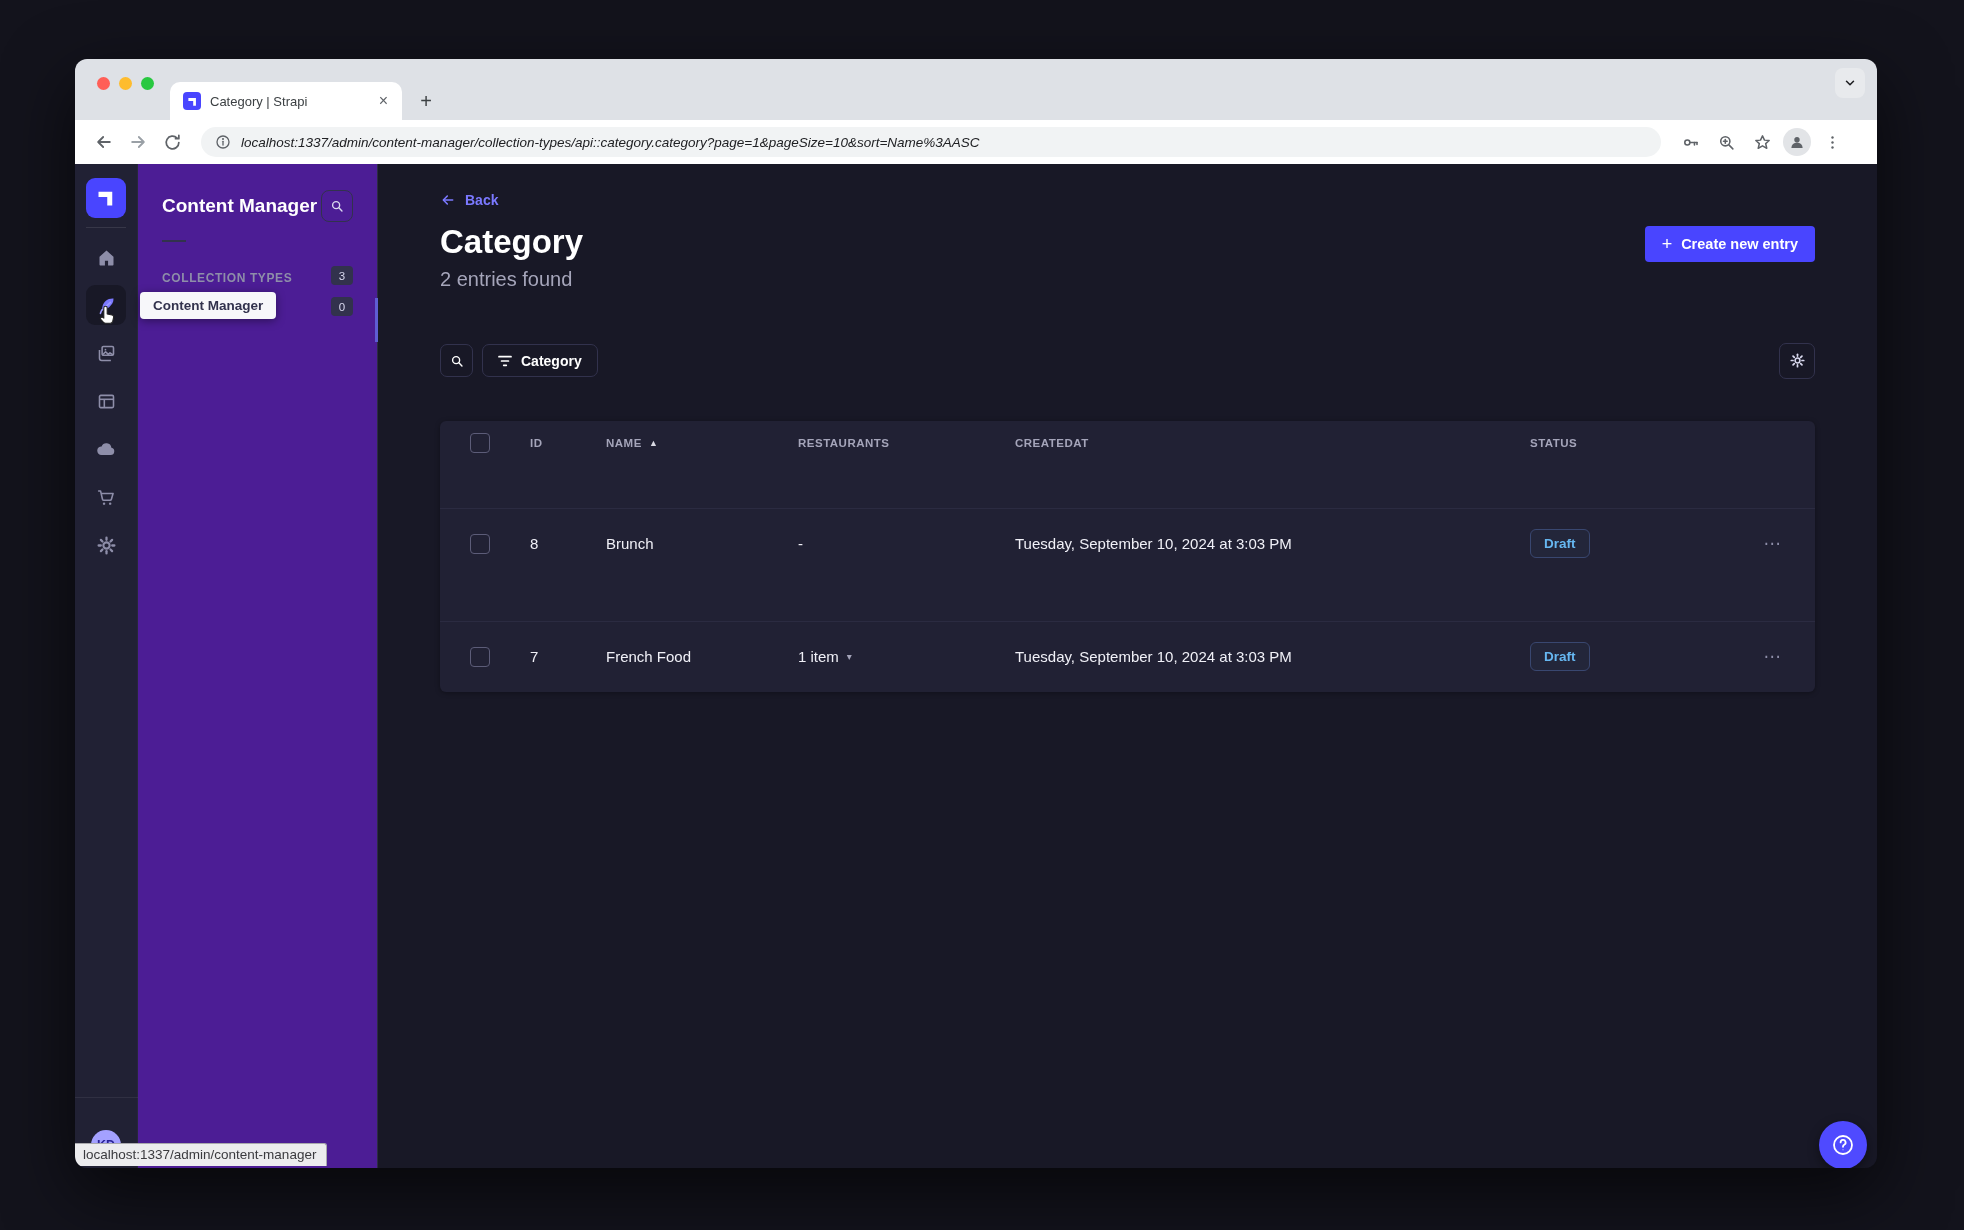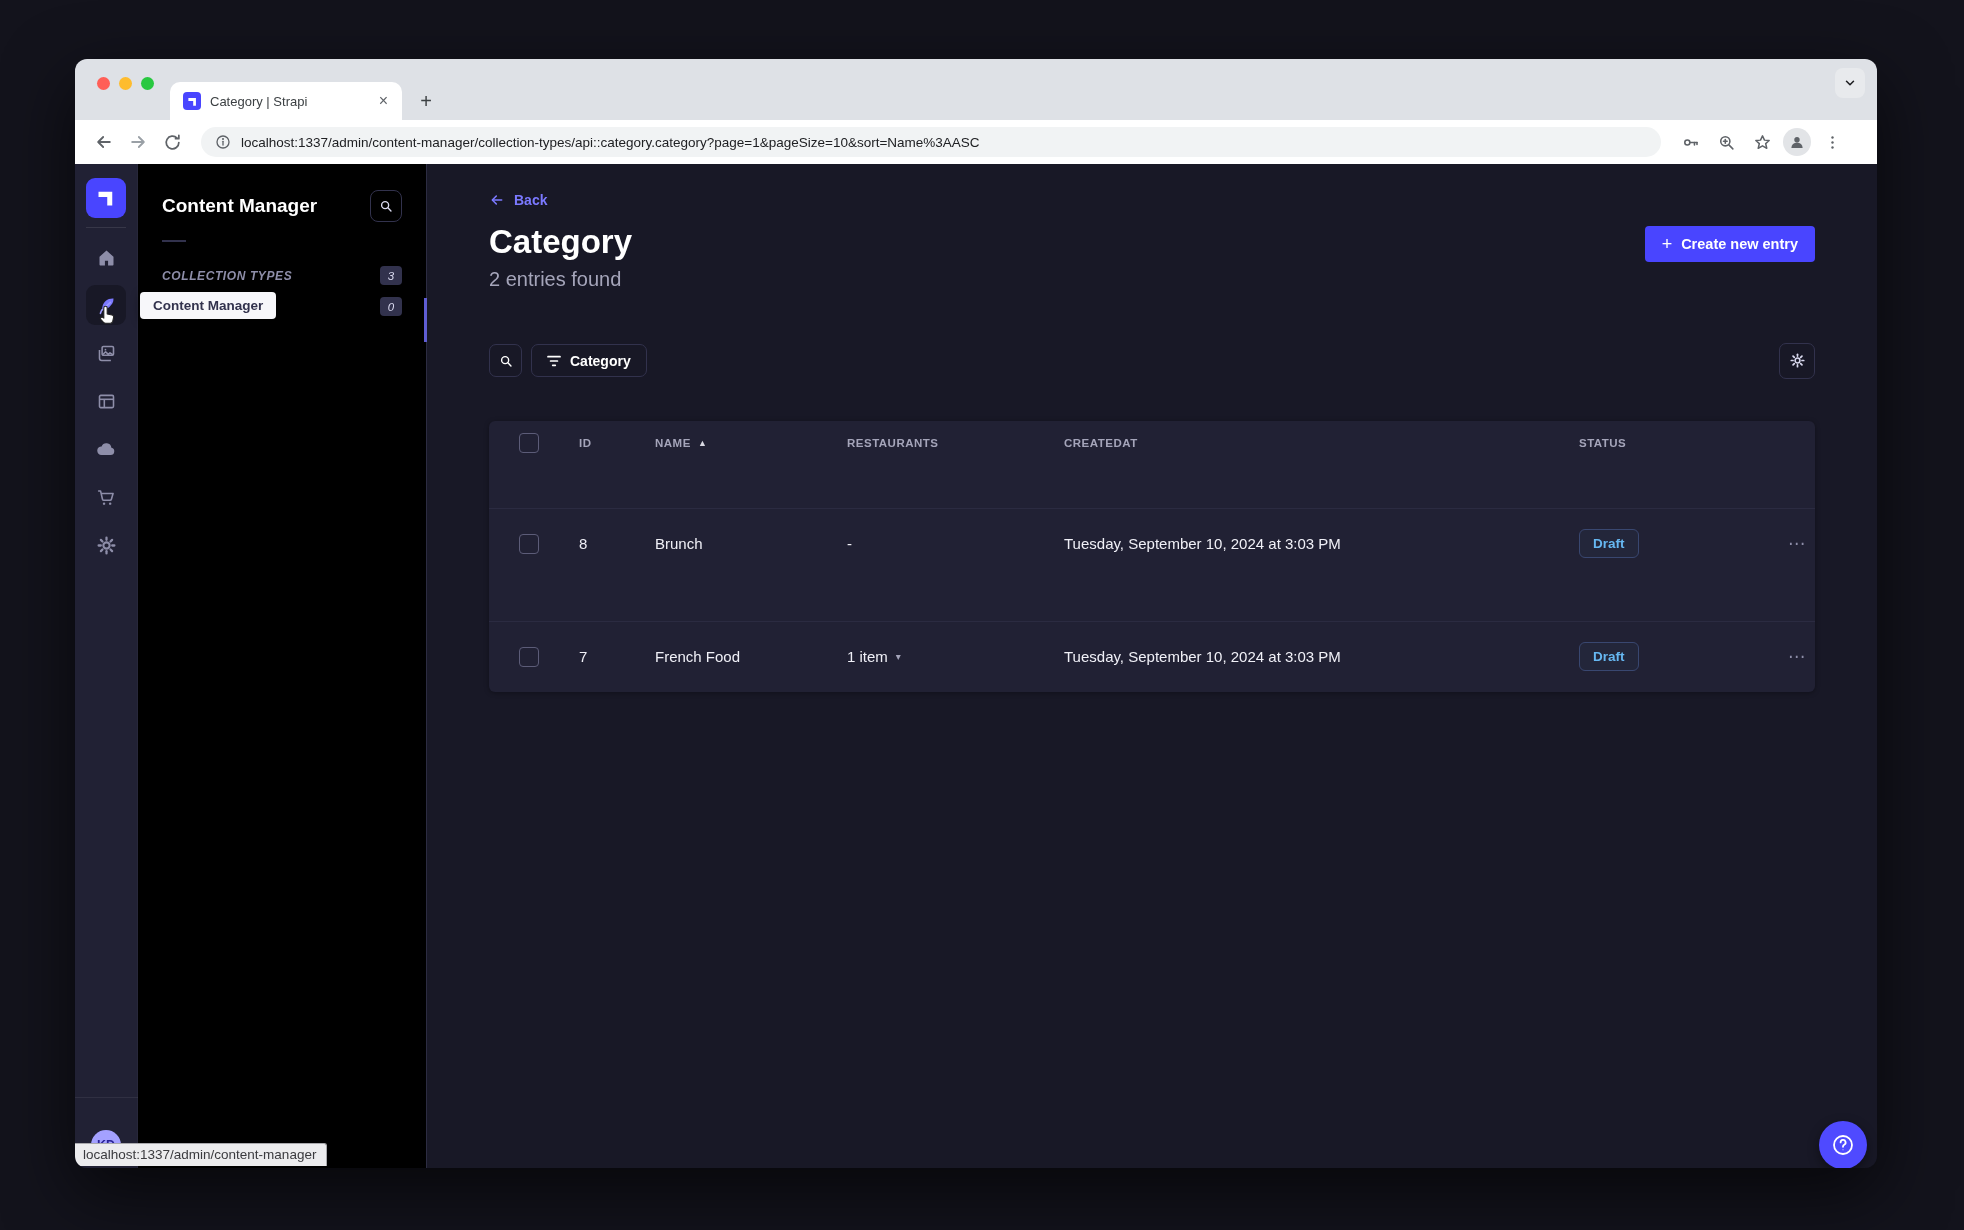--- a/index.html
+++ b/index.html
@@ -19,21 +19,21 @@
          display:flex; align-items:center; padding:0 10px 0 13px; gap:9px; }
   .favicon { width:18px; height:18px; border-radius:4px; background:#4945ff; display:flex; align-items:center; justify-content:center; flex:none; }
   .tab-title { font-size:13px; color:#3c4043; flex:1; white-space:nowrap; overflow:hidden; }
   .tab-close { color:#5f6368; font-size:16px; line-height:1; cursor:default; padding:2px 4px; }
   .newtab { width:28px; height:28px; margin:0 0 5px 10px; display:flex; align-items:center; justify-content:center;
             font-size:20px; color:#3c4043; border-radius:50%; }
   .tab-chevron { position:absolute; right:12px; top:9px; width:30px; height:30px; background:#e8eaed;
                  border-radius:8px; display:flex; align-items:center; justify-content:center; color:#202124; }
 
   
-  .toolbar { height:44px; background:#ffffff; display:flex; align-items:center; padding:0 14px; gap:4px; }
+  .toolbar { height:44px; background:#ffffff; display:flex; align-items:center; padding:0 14px; gap:4px;font-style:italic; }
   .nav-ic { width:30px; height:30px; display:flex; align-items:center; justify-content:center; color:#5f6368; }
   .nav-ic.dim { color:#9aa0a6; }
   .omnibox { flex:1; height:30px; margin:0 10px; background:#f1f3f4; border-radius:15px;
              display:flex; align-items:center; padding:0 14px; gap:10px; max-width:1460px; }
   .omnibox .url { font-size:13.5px; color:#202124; white-space:nowrap; overflow:hidden; }
   .tb-right { display:flex; align-items:center; gap:6px; }
   .avatar-chrome { width:28px; height:28px; border-radius:50%; background:#e2e4e7; display:flex; align-items:center; justify-content:center; }
 
   
   .app { height:1018px; background:#181826; display:flex; position:relative; }
@@ -46,27 +46,27 @@
   .nb-btn { width:40px; height:40px; border-radius:9px; display:flex; align-items:center; justify-content:center;
             color:#8e8ea9; margin-bottom:8px; }
   .nb-btn.active { background:#181826; color:#7b79ff; }
   .nb-footer { margin-top:auto; width:63px; border-top:1px solid rgba(255,255,255,.07);
                display:flex; justify-content:center; padding:32px 0 22px; }
   .avatar-kd { width:30px; height:30px; border-radius:50%; background:#a4a1ff; color:#2a2397;
                font-size:12.5px; font-weight:bold; display:flex; align-items:center; justify-content:center; }
   .cursor-hand { position:absolute; left:22px; top:140px; z-index:60; pointer-events:none; }
 
   
-  .subnav { width:289px; background:#000000; border-right:1px solid #2c2c42; flex:none; position:relative; }
+  .subnav { width:240px; background:#4c1d95; border-right:1px solid #2c2c42; flex:none; position:relative; }
   .sn-head { display:flex; align-items:center; justify-content:space-between; padding:26px 24px 0; }
   .sn-title { font-size:19px; font-weight:bold; color:#ffffff; }
   .sn-search { width:32px; height:32px; border:1px solid #32324d; border-radius:8px; background:transparent;
                display:flex; align-items:center; justify-content:center; color:#d9d9ef; }
   .sn-div { width:24px; height:2px; background:#32324d; margin:18px 24px 0; }
-  .sn-sec { display:flex; align-items:center; justify-content:space-between; padding:0 24px; margin-top:24px;font-style:italic; }
+  .sn-sec { display:flex; align-items:flex-end; justify-content:space-between; padding:0 24px; margin-top:24px; }
   .sn-sec-label { font-size:12px; font-weight:bold; letter-spacing:.6px; color:#8e8ea9; }
   .sn-badge { min-width:22px; height:19px; background:#32324d; color:#d9d9ef; border-radius:4px;
               font-size:11.5px; display:flex; align-items:center; justify-content:center; padding:0 5px; }
   .sn-items { margin-top:8px; }
   .sn-item { height:40px; display:flex; align-items:center; gap:13px; padding-left:32px; font-size:15px; color:#ffffff; }
   .sn-bullet { width:5px; height:5px; border-radius:50%; background:#8e8ea9; flex:none; }
   .sn-item.active { color:#7b79ff; }
   .sn-item.active .sn-bullet { background:#7b79ff; }
   .active-indicator { position:absolute; right:-1px; top:134px; width:3px; height:44px; background:#5f5dd3; }
   .nav-tooltip { position:absolute; left:2px; top:128px; z-index:70; background:#f7f7fa; color:#32324d;

